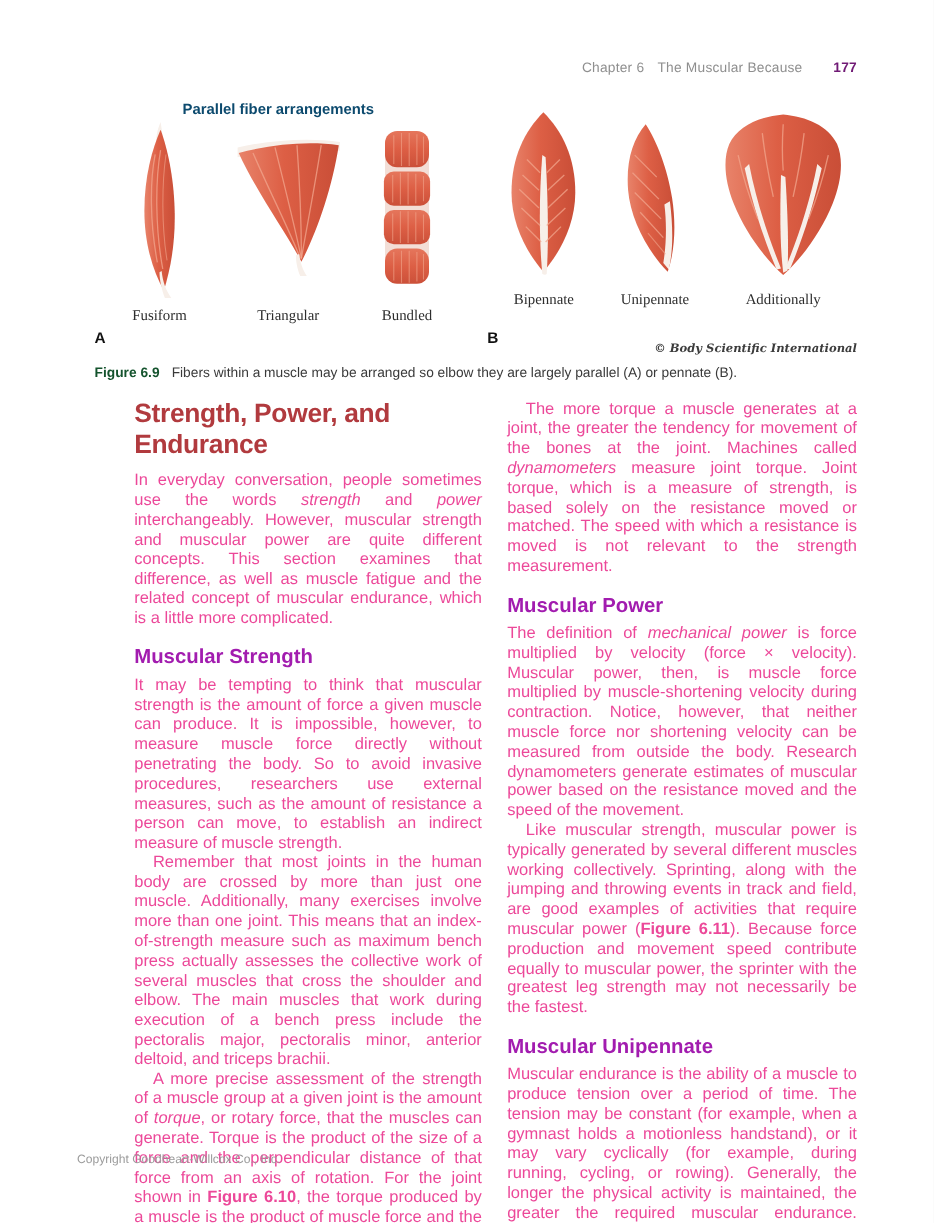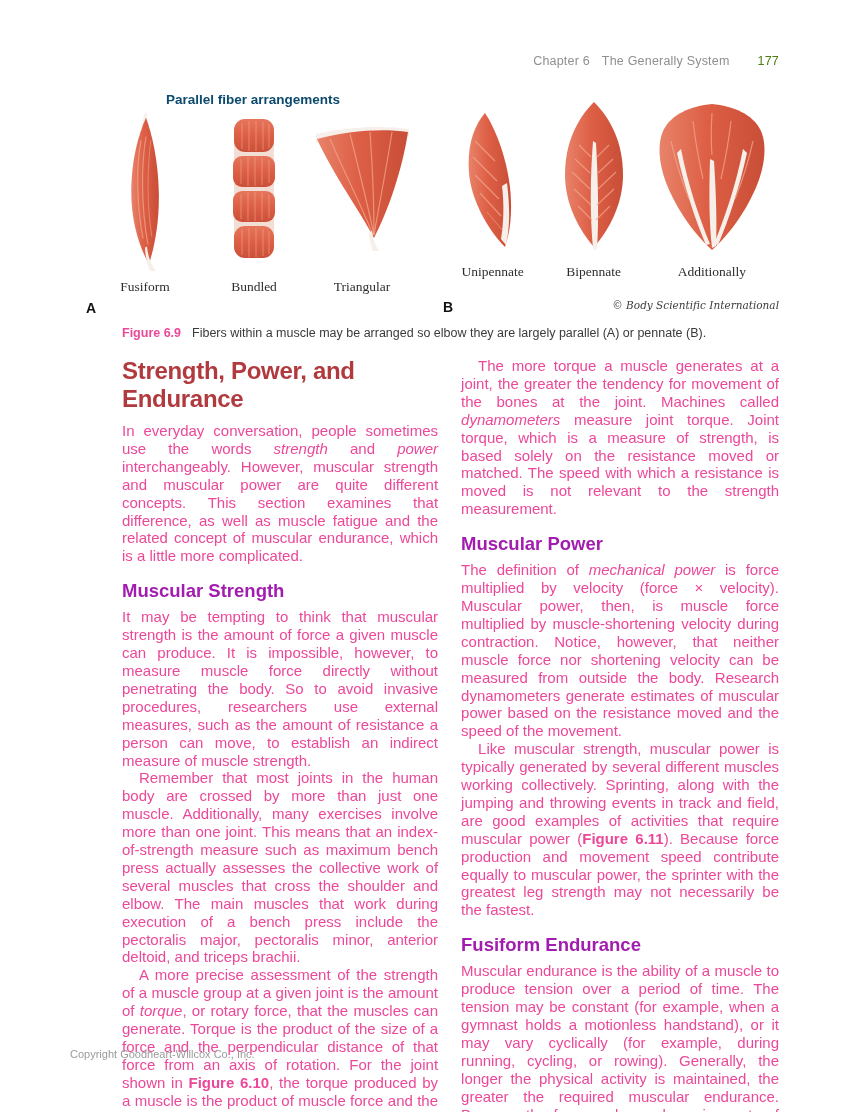--- a/index.html
+++ b/index.html
@@ -9,41 +9,41 @@
     font-family:"Liberation Sans", sans-serif;
   }
   .content { position:absolute; left:86px; top:0; width:693px; }
 
   
   .running-head {
     padding-top:54px; text-align:right;
     font-size:12.5px; color:#8f8f8f; letter-spacing:0.2px;
   }
   .running-head .hdr-chapter { margin-right:12px; }
-  .running-head .hdr-page { margin-left:28px; font-weight:normal; color:#4d7c0f; }
+  .running-head .hdr-page { margin-left:28px; font-weight:bold; color:#701a75; }
 
   
   .figure-area { margin-top:24px; }
   .fig-groups { display:flex; }
   .fig-group-a { width:334px; }
   .fig-group-b { width:336px; margin-left:23px; }
   .fig-title { text-align:center; font-weight:bold; font-size:13.5px; color:#0c4a6e; }
   .muscle-row { display:flex; justify-content:space-between; align-items:flex-end; height:184px; margin-top:4px; }
   .muscle-cell { display:flex; flex-direction:column; align-items:center; justify-content:flex-end; height:100%; }
   .muscle-label { font-size:13.5px; color:#2d2d2d; margin-top:0;font-family:Liberation Serif, serif; }
   .fig-footer { display:flex; margin-top:4px; }
   .fig-footer .fa { width:334px; }
   .fig-footer .fb { width:336px; margin-left:23px; display:flex; justify-content:space-between; align-items:flex-start; }
   .marker { font-weight:bold; font-size:14px; color:#111; }
   .credit {
     font-family:"DejaVu Serif", serif; font-style:italic;
-    font-size:10.5px; color:#3c3c3c; 
+    font-size:10.5px; color:#3c3c3c; margin-top:12px;font-weight:bold;
   }
   .caption { margin-top:9px; font-size:12.5px; color:#3a3a3a; }
-  .caption .cap-label { font-weight:bold; color:#ec4899; margin-right:11px;margin-left:36px; }
+  .caption .cap-label { font-weight:bold; color:#14532d; margin-right:11px; }
 
   
   .columns { display:flex; margin-top:17px;margin-left:36px; }
   .col-left { width:334px; }
   .col-right { width:336px; margin-left:23px; }
   .article-title {
     margin:0 0 9px 0; font-size:24px; font-weight:bold; color:#b13a3e;
     letter-spacing:-0.3px;
   }
   .col-h2 { margin:15px 0 6px 0; font-size:18.5px; font-weight:bold; color:#a21caf; }
@@ -78,90 +78,77 @@
         <stop offset="0" stop-color="#e5765c"></stop>
         <stop offset="0.5" stop-color="#dd5f45"></stop>
         <stop offset="1" stop-color="#cb5039"></stop>
       </linearGradient>
     </defs>
   </svg>
 
   <div class="content">
 
     <div class="running-head">
-      <span class="hdr-chapter">Chapter 6</span><span class="hdr-title">The Generally System</span><span class="hdr-page">177</span>
+      <span class="hdr-chapter">Chapter 6</span><span class="hdr-title">The Muscular Because</span><span class="hdr-page">177</span>
     </div>
 
     <div class="figure-area">
       <div class="fig-groups">
 
         <div class="fig-group-a">
           <div class="fig-title">Parallel fiber arrangements</div>
           <div class="muscle-row">
 
             <div class="muscle-cell" style="width:118px">
               <svg width="46" height="163" viewBox="0 0 46 163" style="margin-bottom:8px">
                 <path class="tendon" d="M24,0 C21,7 19,15 20,26 L27,23 C26,13 25,6 24,0 Z"></path>
                 <path d="M24,7 C16,25 9,51 9,82 C9,113 17,138 27,156 C33,137 38,112 37,80 C36,49 30,23 24,7 Z" fill="url(#mgrad)"></path>
                 <path class="fiber" d="M19,30 C14,55 14,93 21,130"></path>
                 <path class="fiber" d="M24,26 C19,55 19,98 26,136"></path>
                 <path class="fiber-thin" d="M29,30 C25,58 25,98 30,128"></path>
                 <path class="tendon" d="M25,138 C26,148 29,156 34,163 L28,163 C25,155 23,146 23,139 Z"></path>
               </svg>
               <div class="muscle-label">Fusiform</div>
+            </div>
+
+            <div class="muscle-cell" style="width:116px">
+              <svg width="100" height="125" viewBox="0 0 100 125" style="margin-bottom:28px">
+                <path class="tendon" d="M4,8 C35,1 70,-1 97,3 L97,11 C66,8 34,11 4,17 Z"></path>
+                <path d="M5,13 C36,5 68,2 96,6 C90,45 76,85 62,112 C48,85 22,50 5,13 Z" fill="url(#mgrad)"></path>
+                <path class="fiber" d="M18,13 C33,48 52,85 61,109"></path>
+                <path class="fiber" d="M38,8 C48,48 57,85 62,109"></path>
+                <path class="fiber" d="M58,6 C61,48 62,85 62,109"></path>
+                <path class="fiber" d="M80,6 C74,45 66,85 62,109"></path>
+                <path class="tendon" d="M60,105 C61,113 63,119 67,125 L61,125 C58,118 57,111 57,106 Z"></path>
+              </svg>
+              <div class="muscle-label">Triangular</div>
             </div>
 
             <div class="muscle-cell" style="width:100px">
               <svg width="50" height="141" viewBox="0 0 50 141" style="margin-bottom:20px">
                 <rect x="5" y="2" width="40" height="137" rx="13" fill="#f3ded6"></rect>
                 <rect x="5" y="1" width="40" height="33" rx="11" fill="url(#mgradv)"></rect>
                 <rect x="4" y="38" width="42" height="31" rx="9" fill="url(#mgradv)"></rect>
                 <rect x="4" y="73" width="42" height="31" rx="9" fill="url(#mgradv)"></rect>
                 <rect x="5" y="108" width="40" height="32" rx="11" fill="url(#mgradv)"></rect>
                 <g class="fiber-thin">
                   <path d="M13,5 V31 M20,3 V33 M27,3 V33 M34,4 V32 M40,6 V30"></path>
                   <path d="M12,41 V66 M19,39 V68 M26,39 V68 M33,40 V67 M40,42 V65"></path>
                   <path d="M12,76 V101 M19,74 V103 M26,74 V103 M33,75 V102 M40,77 V100"></path>
                   <path d="M13,111 V137 M20,110 V139 M27,110 V139 M34,111 V138 M40,113 V136"></path>
                 </g>
               </svg>
               <div class="muscle-label">Bundled</div>
             </div>
 
-            <div class="muscle-cell" style="width:116px">
-              <svg width="100" height="125" viewBox="0 0 100 125" style="margin-bottom:28px">
-                <path class="tendon" d="M4,8 C35,1 70,-1 97,3 L97,11 C66,8 34,11 4,17 Z"></path>
-                <path d="M5,13 C36,5 68,2 96,6 C90,45 76,85 62,112 C48,85 22,50 5,13 Z" fill="url(#mgrad)"></path>
-                <path class="fiber" d="M18,13 C33,48 52,85 61,109"></path>
-                <path class="fiber" d="M38,8 C48,48 57,85 62,109"></path>
-                <path class="fiber" d="M58,6 C61,48 62,85 62,109"></path>
-                <path class="fiber" d="M80,6 C74,45 66,85 62,109"></path>
-                <path class="tendon" d="M60,105 C61,113 63,119 67,125 L61,125 C58,118 57,111 57,106 Z"></path>
-              </svg>
-              <div class="muscle-label">Triangular</div>
-            </div>
-
           </div>
         </div>
 
         <div class="fig-group-b">
           <div class="muscle-row">
-
-            <div class="muscle-cell" style="width:108px">
-              <svg width="64" height="143" viewBox="0 0 64 143" style="margin-bottom:12px">
-                <path d="M24,4 C12,18 6,38 8,64 C10,90 26,120 44,138 C50,121 52,97 48,71 C44,45 34,19 24,4 Z" fill="url(#mgrad)"></path>
-                <path class="tendon" d="M46,74 C49,98 49,119 45,136 L40,130 C43,112 43,93 41,77 Z"></path>
-                <path class="fiber" d="M14,32 L34,52"></path>
-                <path class="fiber" d="M12,48 L36,72"></path>
-                <path class="fiber" d="M14,66 L38,90"></path>
-                <path class="fiber" d="M19,84 L40,107"></path>
-                <path class="fiber-thin" d="M26,103 L42,122"></path>
-              </svg>
-              <div class="muscle-label">Unipennate</div>
-            </div>
 
             <div class="muscle-cell" style="width:112px">
               <svg width="74" height="153" viewBox="0 0 74 153" style="margin-bottom:12px">
                 <path d="M37,3 C20,20 8,44 8,76 C8,105 22,131 37,148 C52,131 66,105 66,76 C66,44 54,20 37,3 Z" fill="url(#mgrad)"></path>
                 <path class="tendon" d="M36,42 C33,80 33,118 36,150 C38,151 39,151 40,150 C42,118 41,80 39,44 Z"></path>
                 <g class="fiber">
                   <path d="M34,58 L22,46"></path>
                     <path d="M33,74 L18,60"></path>
                     <path d="M33,90 L15,73"></path>
                   <path d="M34,106 L17,90"></path>
@@ -169,20 +156,33 @@
                   <path d="M40,58 L52,46"></path>
                     <path d="M41,74 L56,60"></path>
                     <path d="M41,90 L59,73"></path>
                   <path d="M40,106 L57,90"></path>
                     <path d="M39,121 L53,107"></path>
                 </g>
               </svg>
               <div class="muscle-label">Bipennate</div>
             </div>
 
+            <div class="muscle-cell" style="width:108px">
+              <svg width="64" height="143" viewBox="0 0 64 143" style="margin-bottom:12px">
+                <path d="M24,4 C12,18 6,38 8,64 C10,90 26,120 44,138 C50,121 52,97 48,71 C44,45 34,19 24,4 Z" fill="url(#mgrad)"></path>
+                <path class="tendon" d="M46,74 C49,98 49,119 45,136 L40,130 C43,112 43,93 41,77 Z"></path>
+                <path class="fiber" d="M14,32 L34,52"></path>
+                <path class="fiber" d="M12,48 L36,72"></path>
+                <path class="fiber" d="M14,66 L38,90"></path>
+                <path class="fiber" d="M19,84 L40,107"></path>
+                <path class="fiber-thin" d="M26,103 L42,122"></path>
+              </svg>
+              <div class="muscle-label">Unipennate</div>
+            </div>
+
             <div class="muscle-cell" style="width:146px">
               <svg width="118" height="153" viewBox="0 0 118 153" style="margin-bottom:10px">
                 <path d="M59,3 C38,5 18,13 10,30 C4,44 6,64 14,84 C24,109 42,134 59,149 C76,134 94,109 104,84 C112,64 114,44 108,30 C100,13 80,5 59,3 Z" fill="url(#mgrad)"></path>
                 <path class="tendon" d="M57,58 C56,92 56,122 59,147 L63,145 C64,120 63,92 61,60 Z"></path>
                 <path class="tendon" d="M28,48 C35,84 46,116 57,143 L53,144 C42,118 32,88 24,52 Z"></path>
                 <path class="tendon" d="M90,48 C83,84 72,116 61,143 L65,144 C76,118 86,88 94,52 Z"></path>
                 <g class="fiber">
                   <path d="M40,20 C42,38 46,60 50,78"></path>
                   <path d="M78,20 C76,38 72,60 68,78"></path>
                   <path d="M18,40 C22,58 28,78 36,98"></path>
@@ -222,21 +222,21 @@
             <p class="body-p indent"><span>Remember that most joints in the human body are crossed by more than just one muscle. Additionally, many exercises involve more than one joint. This means that an index-of-strength measure such as maximum bench press actually assesses the collective work of several muscles that cross the shoulder and elbow. The main muscles that work during execution of a bench press include the pectoralis major, pectoralis minor, anterior deltoid, and triceps brachii.</span></p>
             <p class="body-p indent"><span>A more precise assessment of the strength of a muscle group at a given joint is the amount of </span><em>torque</em><span>, or rotary force, that the muscles can generate. Torque is the product of the size of a force and the perpendicular distance of that force from an axis of rotation. For the joint shown in </span><strong>Figure 6.10</strong><span>, the torque produced by a muscle is the product of muscle force and the perpendicular distance from the muscle attachment to the center of rotation at the joint.</span></p>
           </div>
       </div>
       <div class="col-right">
         <div>
             <p class="body-p indent"><span>The more torque a muscle generates at a joint, the greater the tendency for movement of the bones at the joint. Machines called </span><em>dynamometers</em><span> measure joint torque. Joint torque, which is a measure of strength, is based solely on the resistance moved or matched. The speed with which a resistance is moved is not relevant to the strength measurement.</span></p>
             <h2 class="col-h2">Muscular Power</h2>
             <p class="body-p"><span>The definition of </span><em>mechanical power</em><span> is force multiplied by velocity (force × velocity). Muscular power, then, is muscle force multiplied by muscle-shortening velocity during contraction. Notice, however, that neither muscle force nor shortening velocity can be measured from outside the body. Research dynamometers generate estimates of muscular power based on the resistance moved and the speed of the movement.</span></p>
             <p class="body-p indent"><span>Like muscular strength, muscular power is typically generated by several different muscles working collectively. Sprinting, along with the jumping and throwing events in track and field, are good examples of activities that require muscular power (</span><strong>Figure 6.11</strong><span>). Because force production and movement speed contribute equally to muscular power, the sprinter with the greatest leg strength may not necessarily be the fastest.</span></p>
-            <h2 class="col-h2">Fusiform Endurance</h2>
+            <h2 class="col-h2">Muscular Unipennate</h2>
             <p class="body-p"><span>Muscular endurance is the ability of a muscle to produce tension over a period of time. The tension may be constant (for example, when a gymnast holds a motionless handstand), or it may vary cyclically (for example, during running, cycling, or rowing). Generally, the longer the physical activity is maintained, the greater the required muscular endurance. Because the force and speed requirements of different</span></p>
           </div>
       </div>
     </div>
 
   </div>
 
   <div class="page-footer">Copyright Goodheart-Willcox Co., Inc.</div>
 </div>
 

